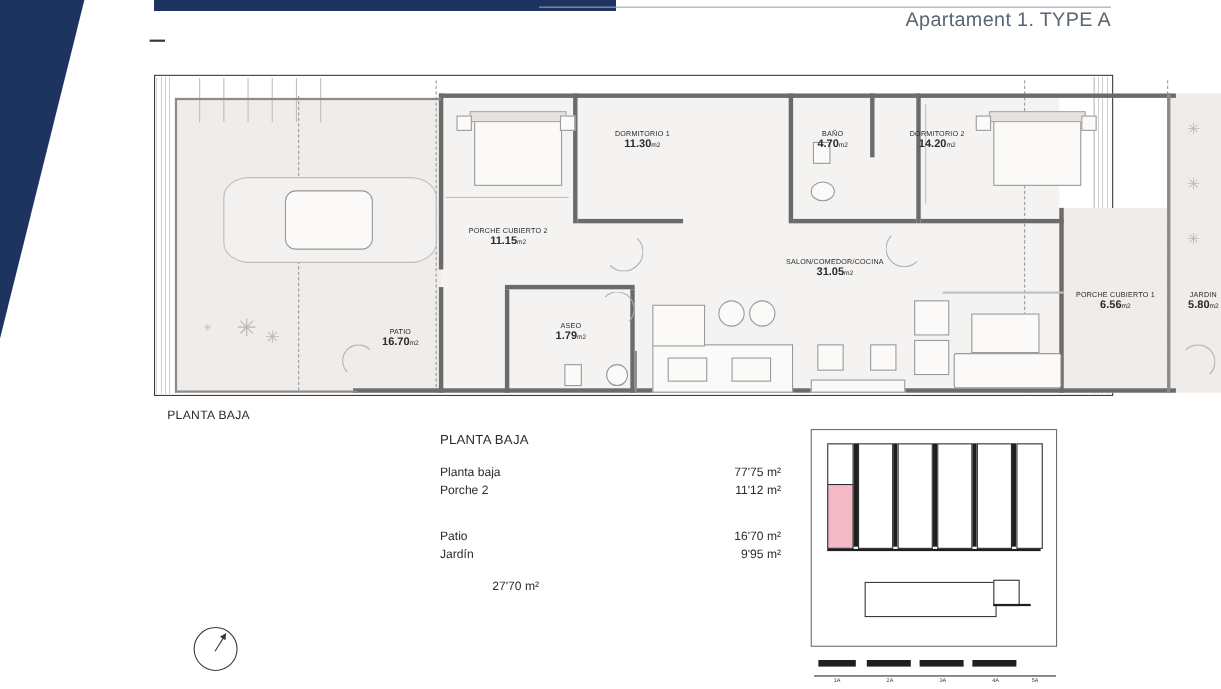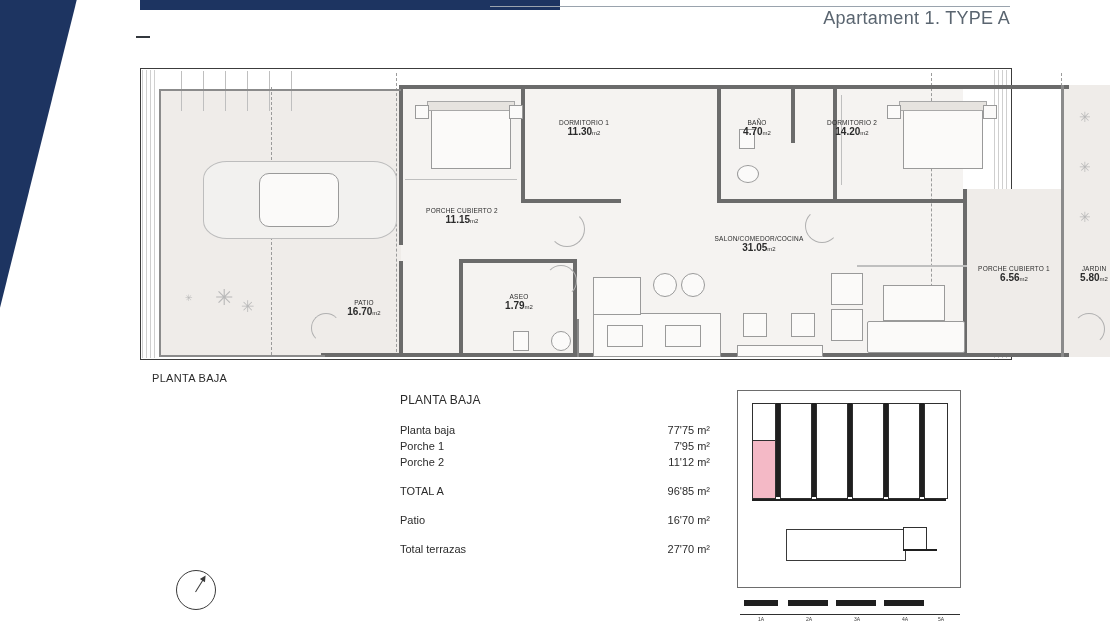--- a/index.html
+++ b/index.html
@@ -270,46 +270,41 @@
 <div class="planta-baja">PLANTA BAJA</div>
 
 <div class="sheet">
   <div class="h2">PLANTA BAJA</div>
 
   <div class="row">
     <div class="k">Planta baja</div>
     <div class="v">77'75 m²</div>
   </div>
   <div class="row">
-    <div class="k">Porche 1</div>
-    <div class="v">7'95 m²</div>
-  </div>
-  <div class="row">
     <div class="k">Porche 2</div>
     <div class="v">11'12 m²</div>
   </div>
 
   <div class="gap"></div>
 
-  <div class="row total">
-    <div class="k">TOTAL A</div>
-    <div class="v">96'85 m²</div>
-  </div>
 
   <div class="gap"></div>
 
   <div class="row">
     <div class="k">Patio</div>
     <div class="v">16'70 m²</div>
   </div>
+  <div class="row">
+    <div class="k">Jardín</div>
+    <div class="v">9'95 m²</div>
+  </div>
 
   <div class="gap"></div>
 
   <div class="row">
-    <div class="k">Total terrazas</div>
     <div class="v">27'70 m²</div>
   </div>
 </div>
 
 <div class="keyplan">
   <div class="kp-inner">
     <div class="kp-high" style="left:2px;top:40px;width:22px;height:58px;"></div>
     <div class="kp-unit" style="left:2px;top:4px;width:22px;height:36px;"></div>
     <div class="kp-solid" style="left:26px;top:4px;width:4px;height:94px;"></div>
     <div class="kp-unit" style="left:30px;top:4px;width:30px;height:94px;"></div>

